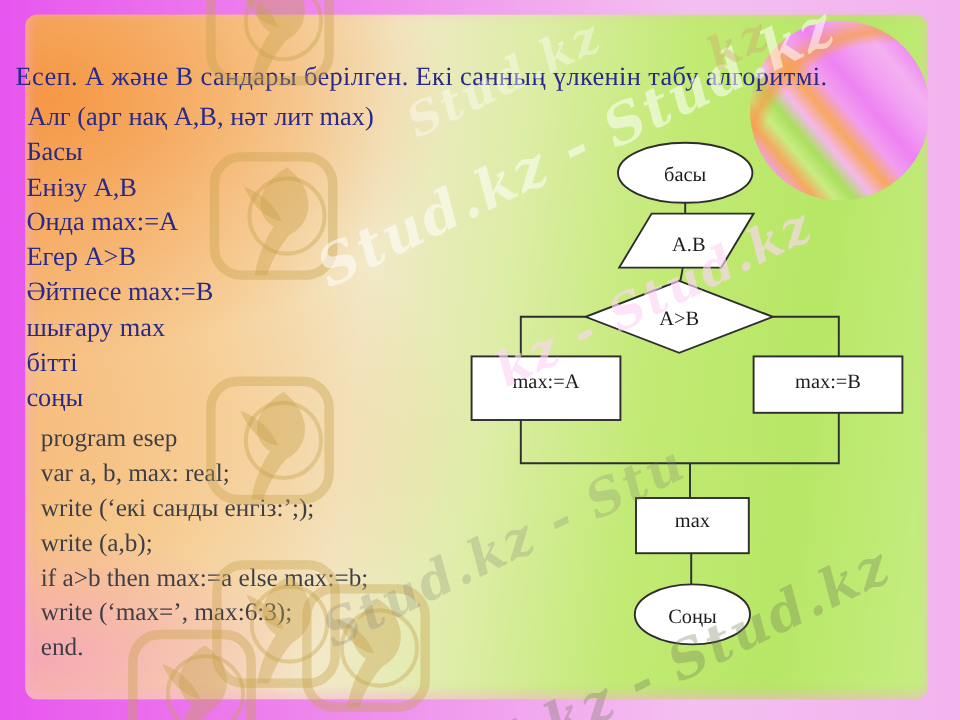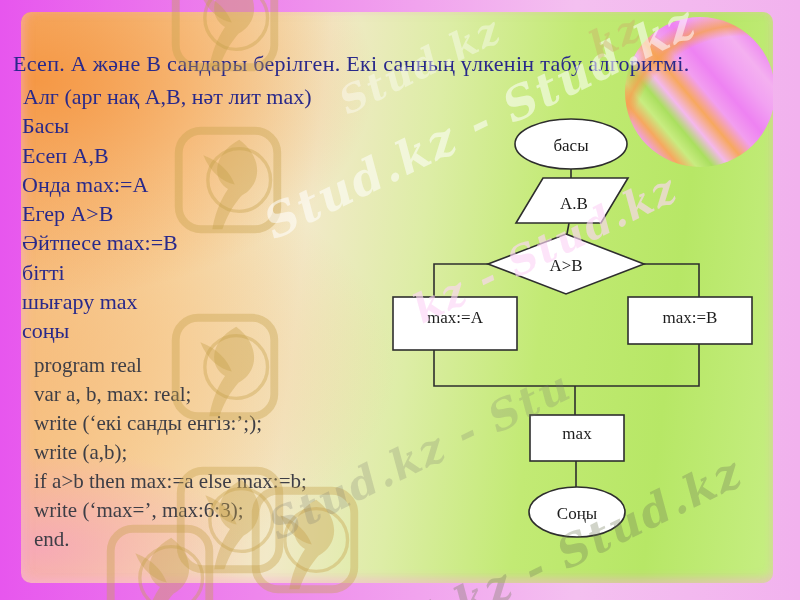--- a/index.html
+++ b/index.html
@@ -64,31 +64,31 @@
 
 <div class="panel">
   <div class="sphere"></div>
 </div>
 
 <div class="title">Есеп. А және В сандары берілген. Екі санның үлкенін табу алгоритмі.</div>
 
 <div class="algo">
   <div class="line first">Алг (арг нақ А,В, нәт лит max)</div>
   <div class="line">Басы</div>
-  <div class="line">Есеп А,В</div>
+  <div class="line">Енізу А,В</div>
   <div class="line">Онда max:=А</div>
   <div class="line">Егер А&gt;В</div>
   <div class="line">Әйтпесе max:=В</div>
+  <div class="line">шығару max</div>
   <div class="line">бітті</div>
-  <div class="line">шығару max</div>
   <div class="line">соңы</div>
 </div>
 
 <div class="prog">
-  <div class="line">program real</div>
+  <div class="line">program esep</div>
   <div class="line">var a, b, max: real;</div>
   <div class="line">write (‘екі санды енгіз:’;);</div>
   <div class="line">write (a,b);</div>
   <div class="line">if a&gt;b then max:=a else max:=b;</div>
   <div class="line">write (‘max=’, max:6:3);</div>
   <div class="line">end.</div>
 </div>
 
 <svg class="flow" width="400" height="440" viewBox="380 108 400 440">
 

